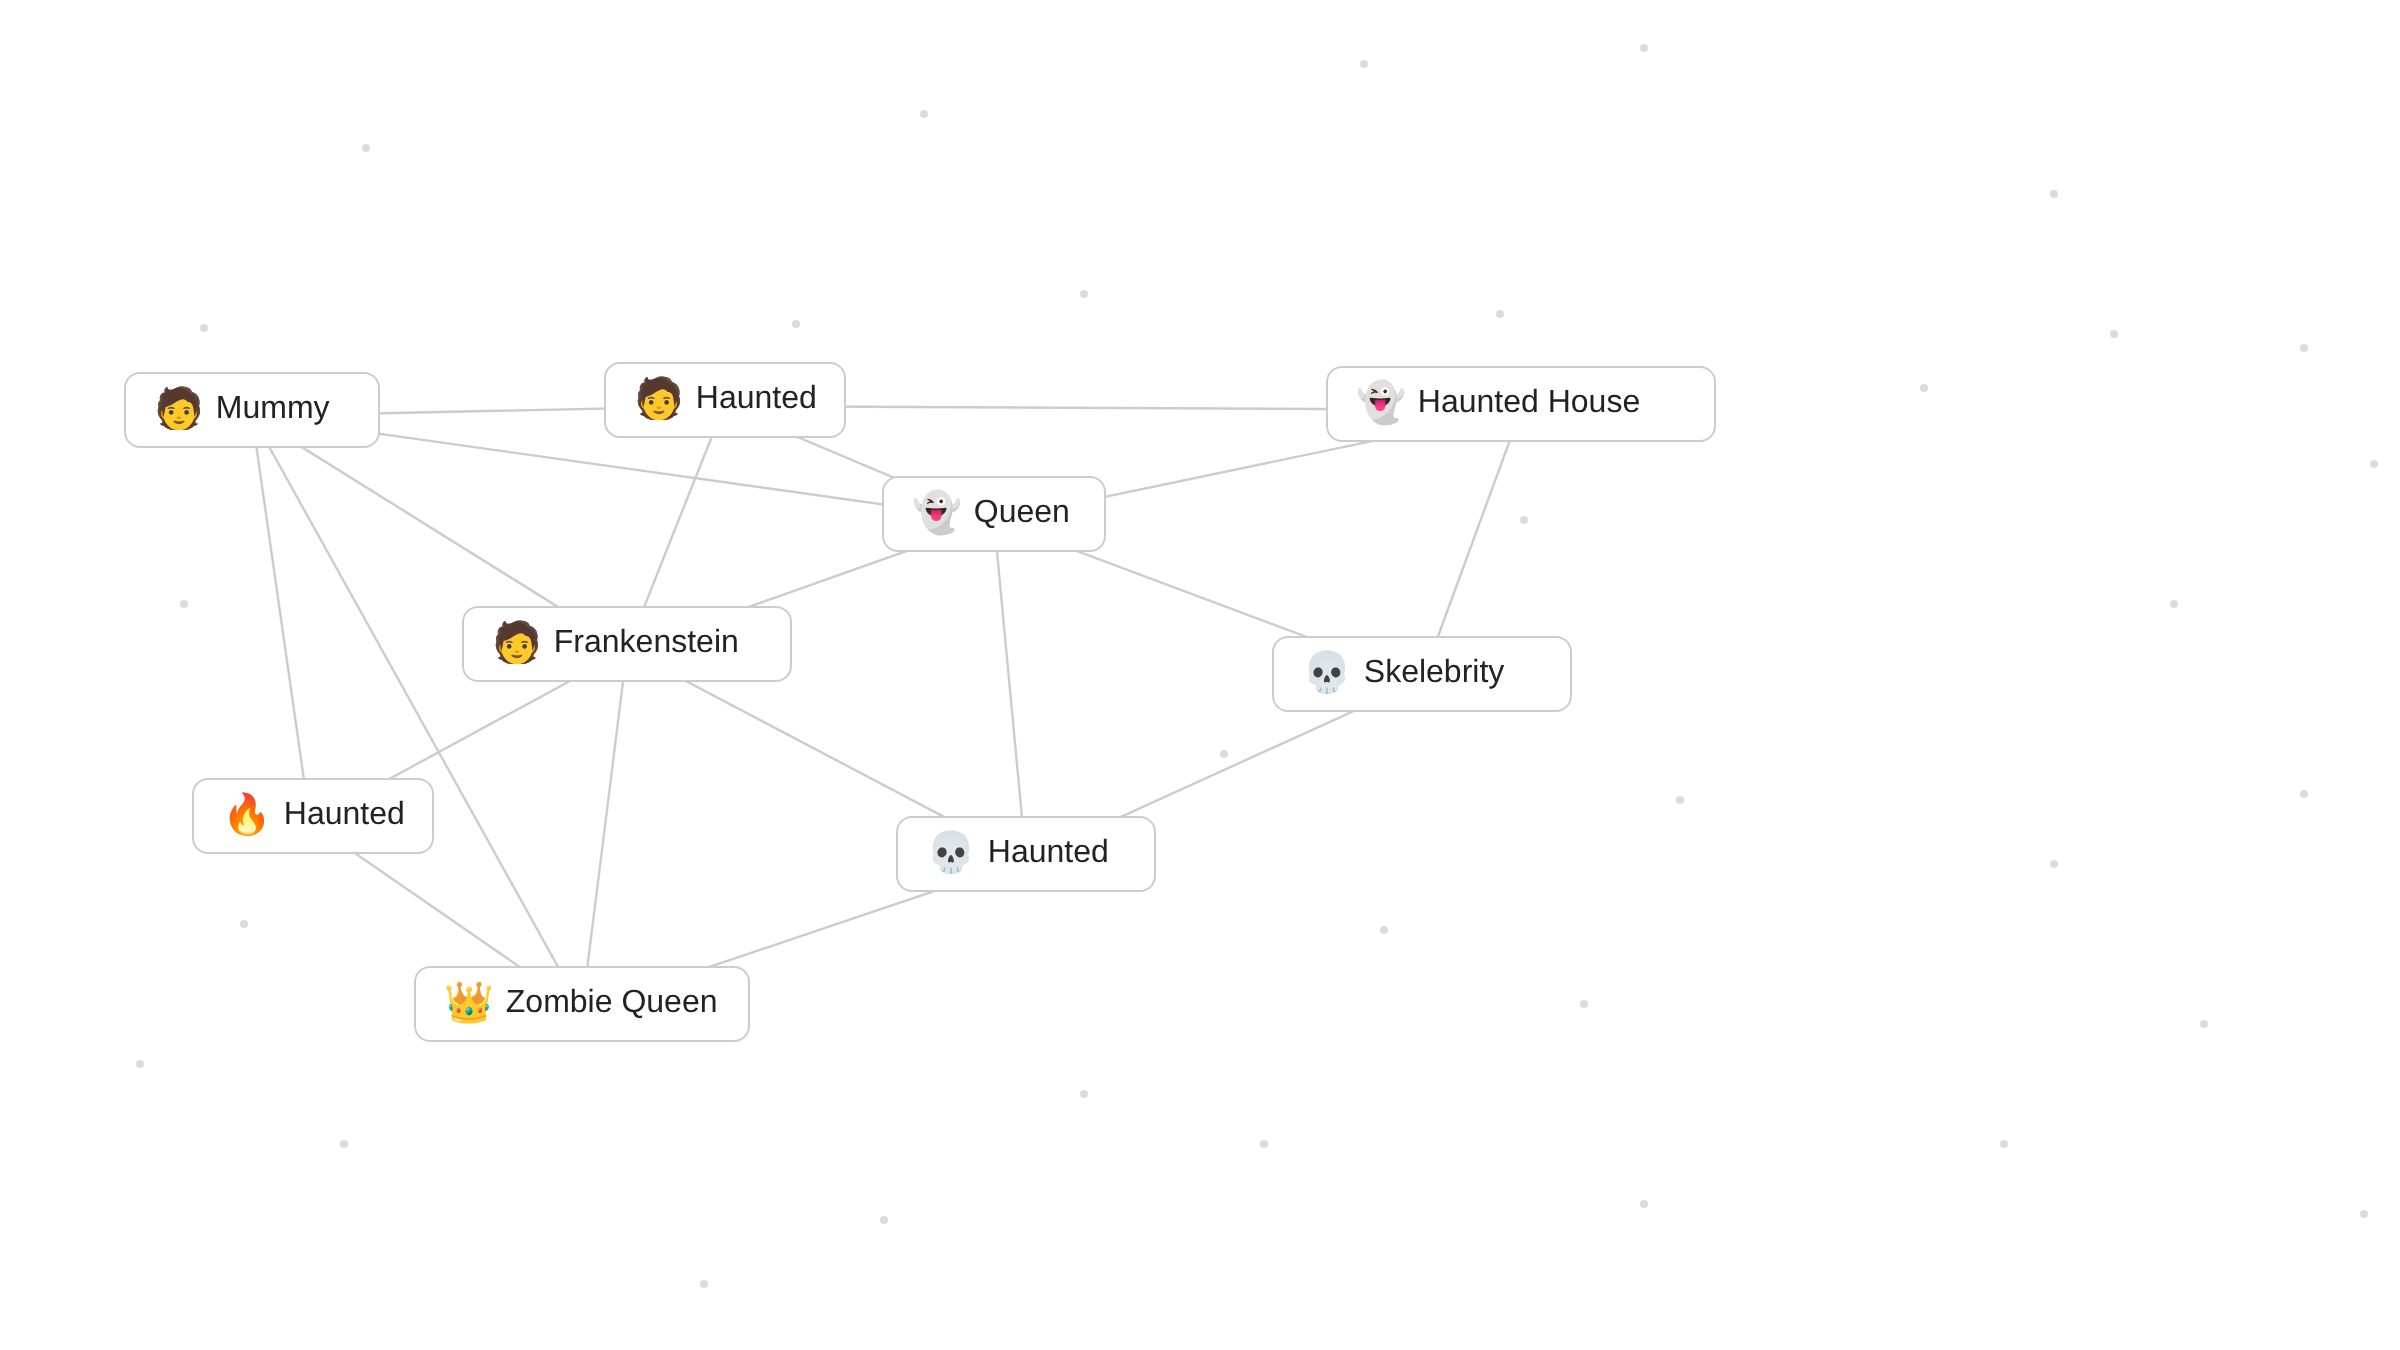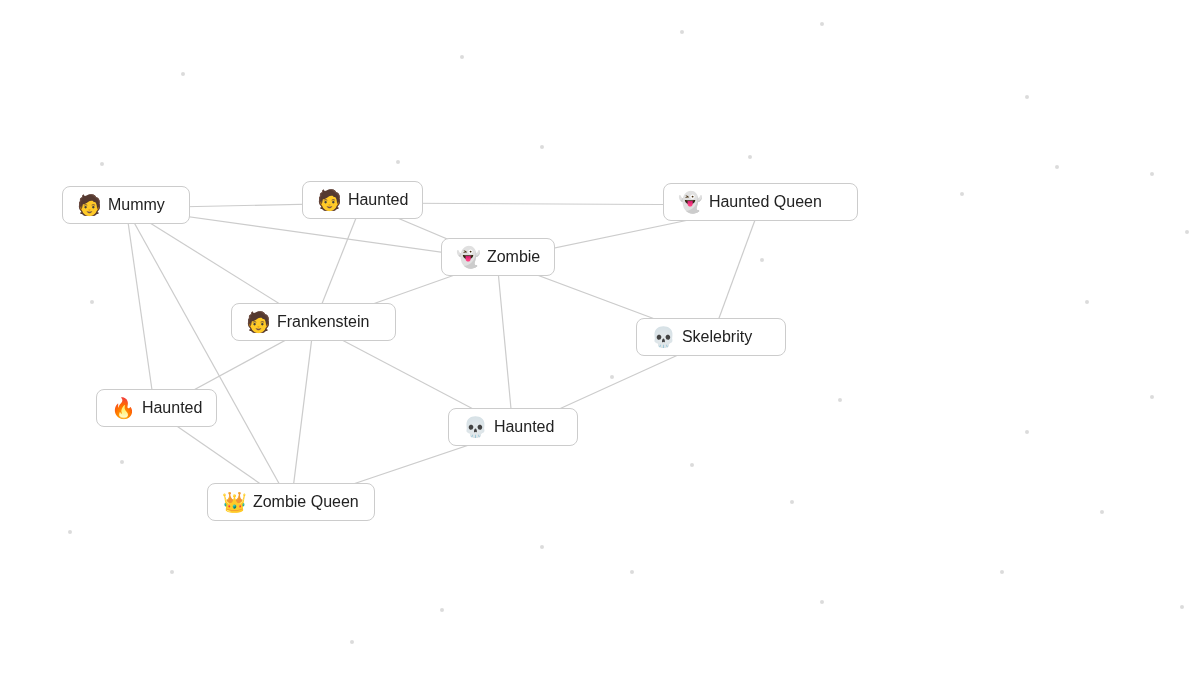--- a/index.html
+++ b/index.html
@@ -137,25 +137,25 @@
     <div class="node" style="left: 62px; top: 186px; min-width: 128px;">
       <span class="icon">🧑</span>
       <span>Mummy</span>
     </div>
     <div class="node" style="left: 302px; top: 181px; min-width: 120px;">
       <span class="icon">🧑</span>
       <span>Haunted</span>
     </div>
     <div class="node" style="left: 663px; top: 183px; min-width: 195px;">
       <span class="icon">👻</span>
-      <span>Haunted Queen</span>
+      <span>Haunted House</span>
     </div>
     <div class="node" style="left: 441px; top: 238px; min-width: 112px;">
       <span class="icon">👻</span>
-      <span>Zombie</span>
+      <span>Queen</span>
     </div>
     <div class="node" style="left: 231px; top: 303px; min-width: 165px;">
       <span class="icon">🧑</span>
       <span>Frankenstein</span>
     </div>
     <div class="node" style="left: 636px; top: 318px; min-width: 150px;">
       <span class="icon">💀</span>
       <span>Skelebrity</span>
     </div>
     <div class="node" style="left: 96px; top: 389px; min-width: 118px;">

